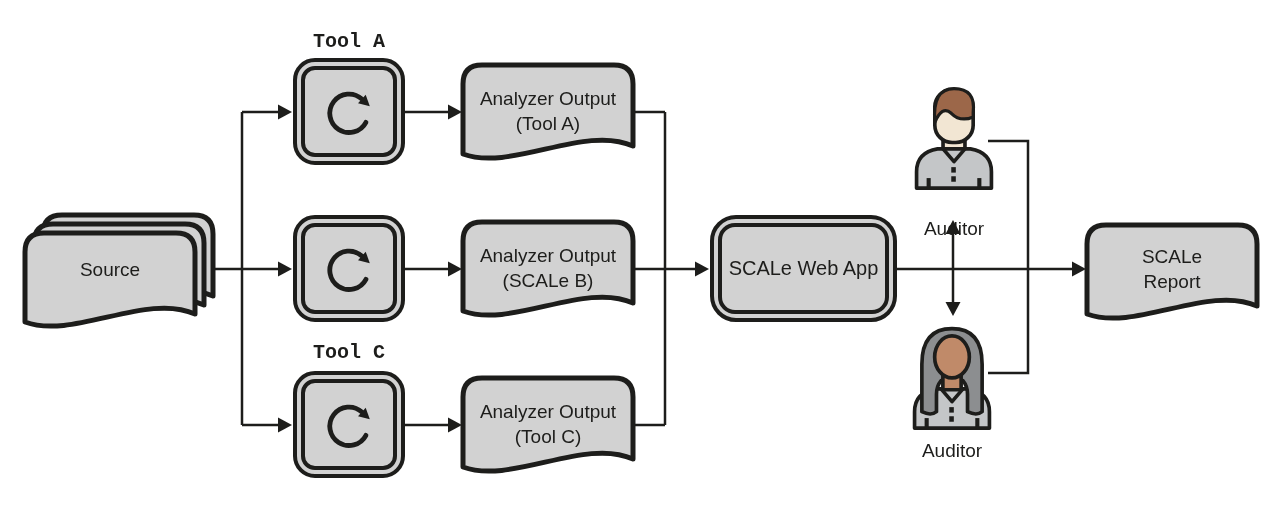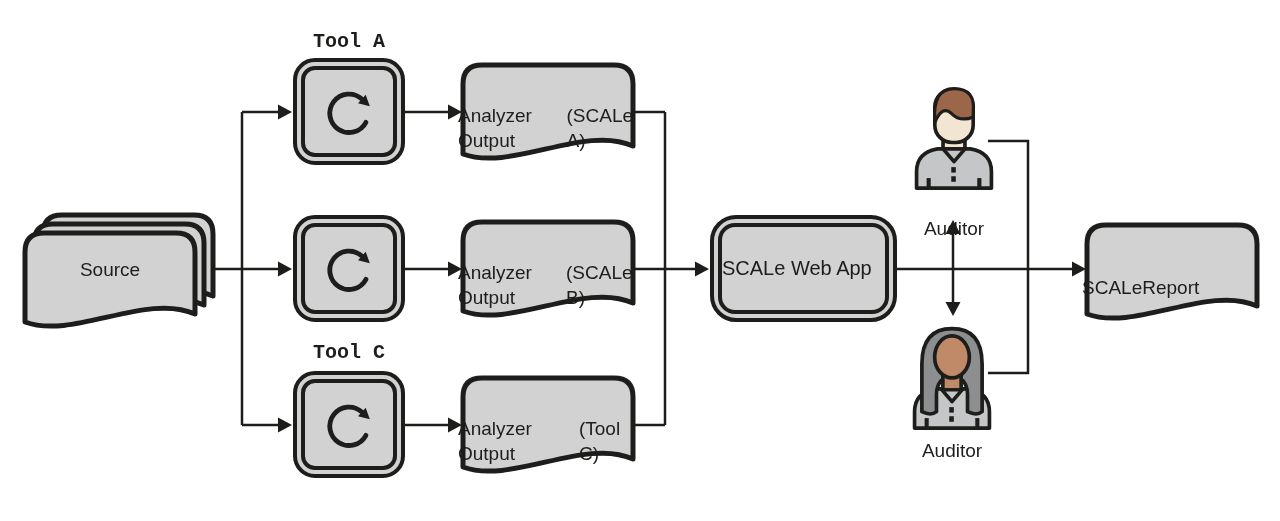--- a/index.html
+++ b/index.html
@@ -26,35 +26,35 @@
   .toolbox-inner{
     box-sizing:border-box;width:100%;height:100%;
     border:4px solid var(--outline,#1d1d1b);border-radius:14px;
     background:var(--node-fill,#d2d2d2);
     display:flex;align-items:center;justify-content:center;
   }
   .docnode{position:absolute;width:180px;height:110px;z-index:1;}
   .docnode > svg{position:absolute;left:0;top:0;}
   .doctext{
     position:absolute;left:0;top:0;right:0;bottom:0;
-    display:flex;flex-direction:row;align-items:center;
+    display:flex;flex-direction:column;align-items:center;
     font-size:19px;line-height:25px;
   }
   .pad26{padding-top:26px;}
   .pad24{padding-top:24px;}
   .webapp{
     position:absolute;left:710px;top:215px;box-sizing:border-box;
     width:187px;height:107px;border:4px solid var(--outline,#1d1d1b);
     border-radius:26px;background:var(--node-fill,#d2d2d2);padding:4px;z-index:1;
   }
   .webapp-inner{
     box-sizing:border-box;width:100%;height:100%;
     border:4px solid var(--outline,#1d1d1b);border-radius:17px;
     background:var(--node-fill,#d2d2d2);
-    display:flex;align-items:center;justify-content:flex-start;
+    display:flex;align-items:center;justify-content:center;
     font-size:20px;
   }
   .person{position:absolute;z-index:1;}
   .plabel{position:absolute;text-align:center;font-size:19px;z-index:1;width:84px;margin-top:22px;}
 </style>
 </head>
 <body>
 
 <div class="canvas">
 
@@ -130,21 +130,21 @@
       </svg>
     </div>
   </div>
 
   <div class="docnode" style="left:458px;top:60px;">
     <svg width="180" height="110" viewBox="0 0 180 110">
       <path d="M24 5 L156 5 Q175 5 175 24 L175 86 C127 64 53 112 5 94 L5 24 Q5 5 24 5 Z" fill="var(--node-fill)" stroke="var(--outline)" stroke-width="5" stroke-linejoin="round"></path>
     </svg>
     <div class="doctext pad26">
       <span>Analyzer Output</span>
-      <span>(SCALe A)</span>
+      <span>(Tool A)</span>
     </div>
   </div>
 
   <div class="docnode" style="left:458px;top:217px;">
     <svg width="180" height="110" viewBox="0 0 180 110">
       <path d="M24 5 L156 5 Q175 5 175 24 L175 86 C127 64 53 112 5 94 L5 24 Q5 5 24 5 Z" fill="var(--node-fill)" stroke="var(--outline)" stroke-width="5" stroke-linejoin="round"></path>
     </svg>
     <div class="doctext pad26">
       <span>Analyzer Output</span>
       <span>(SCALe B)</span>

